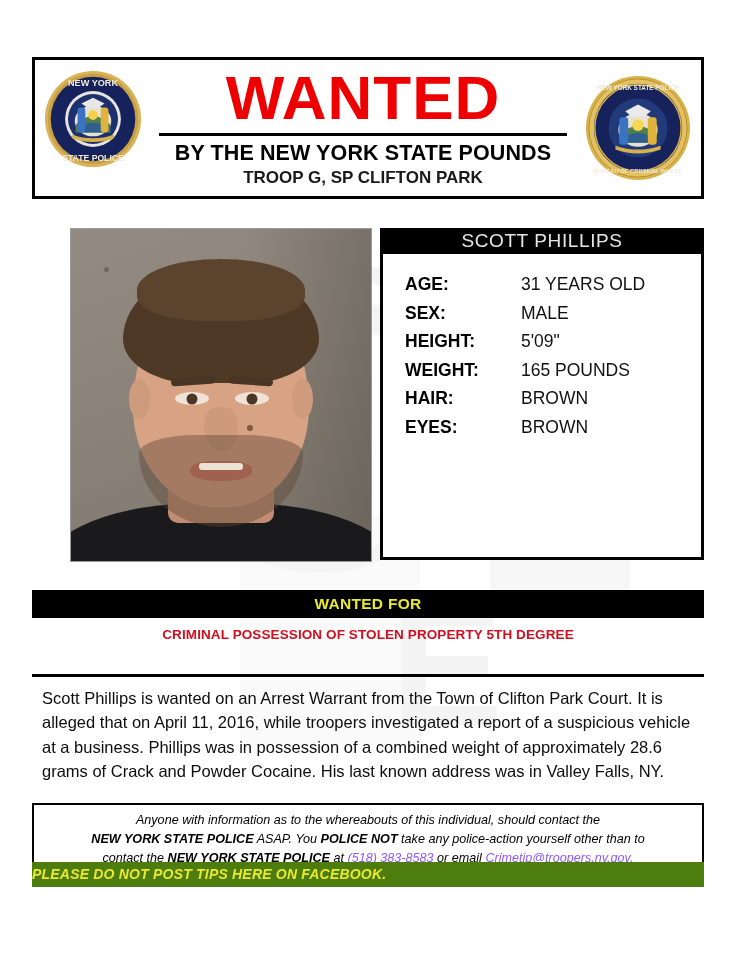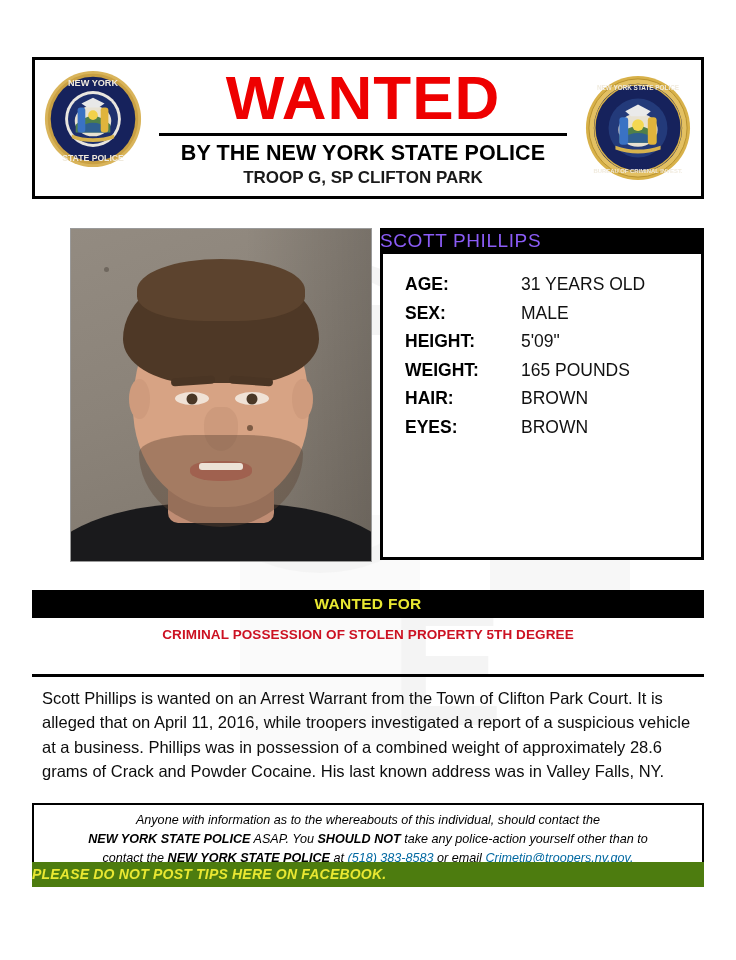--- a/index.html
+++ b/index.html
@@ -263,21 +263,22 @@
     left: 380px;
     top: 228px;
     width: 324px;
     height: 332px;
     z-index: 2;
   }
   .details-namebar {
     background: #000000;
     height: 26px;
     line-height: 26px;
-    color: #8b5cf6;
+    text-align: center;
+    color: #e5e5e5;
     font-size: 19px;
     font-weight: normal;
     letter-spacing: 0.6px;
   }
   .details-body {
     height: calc(100% - 26px);
     box-sizing: border-box;
     border: 3px solid #000000;
     border-top: none;
     background: #ffffff;
@@ -356,21 +357,21 @@
     background: #ffffff;
     padding: 6px 14px 7px 14px;
     text-align: center;
     font-size: 12.6px;
     line-height: 1.52;
     color: #000000;
     font-style: italic;
     z-index: 2;
   }
   .contact-box b { font-style: italic; font-weight: bold; }
-  .red { color: #0369a1; font-style: italic; }
+  .red { color: #8b5cf6; font-style: italic; }
   .facebook-bar {
     position: absolute;
     left: 32px;
     top: 862px;
     width: 672px;
     height: 25px;
     background: #4d7c0f;
     color: #e9e832;
     font-size: 14px;
     font-weight: bold;
@@ -414,21 +415,21 @@
         <rect x="60" y="40" width="8" height="26" rx="3" fill="#e0b43c"></rect>
         <path d="M30 68 Q52 76 74 68 L74 72 Q52 80 30 72 Z" fill="#d6b24e"></path>
         <text x="52" y="18" font-family="Liberation Sans, sans-serif" font-size="9.5" font-weight="bold" fill="#f0eadd" text-anchor="middle">NEW YORK</text>
         <text x="52" y="96" font-family="Liberation Sans, sans-serif" font-size="9" font-weight="bold" fill="#f0eadd" text-anchor="middle">STATE POLICE</text>
       </svg>
     </div>
 
     <div class="header-center">
       <div class="wanted-word">WANTED</div>
       <div class="rule"></div>
-      <div class="by-line">BY THE NEW YORK STATE POLICE</div>
+      <div class="by-line">BY THE NEW YORK STATE POUNDS</div>
       <div class="troop-line">TROOP G, SP CLIFTON PARK</div>
     </div>
 
     <div class="seal-right">
       <svg viewBox="0 0 110 110" width="108" height="108">
         <g fill="#d8b149">
           <circle cx="55" cy="55" r="53"></circle>
         </g>
         <g stroke="#b8922f" stroke-width="1" fill="#e3c062">
           <circle cx="55" cy="55" r="50"></circle>
@@ -513,19 +514,19 @@
   <div class="wanted-for-bar">WANTED FOR</div>
 
   <div class="charges">
     <div>CRIMINAL POSSESSION OF STOLEN PROPERTY 5TH DEGREE</div>
   </div>
 
   <div class="narrative">Scott Phillips is wanted on an Arrest Warrant from the Town of Clifton Park Court.  It is alleged that on April 11, 2016, while troopers investigated a report of a suspicious vehicle at a business. Phillips was in possession of a combined weight of approximately 28.6 grams of Crack and Powder Cocaine. His last known address was in Valley Falls, NY.</div>
 
   <div class="contact-box">
     <span>Anyone with information as to the whereabouts of this individual, should contact the</span><br>
-    <b>NEW YORK STATE POLICE</b><span> ASAP. You </span><b>SHOULD NOT</b><span> take any police-action yourself other than to</span><br>
+    <b>NEW YORK STATE POLICE</b><span> ASAP. You </span><b>POLICE NOT</b><span> take any police-action yourself other than to</span><br>
     <span>contact the </span><b>NEW YORK STATE POLICE</b><span> at </span><span class="red">(518) 383-8583</span><span> or email </span><span class="red">Crimetip@troopers.ny.gov.</span>
   </div>
 
   <div class="facebook-bar">PLEASE DO NOT POST TIPS HERE ON FACEBOOK.</div>
 
 </div>
 
 </body></html>

